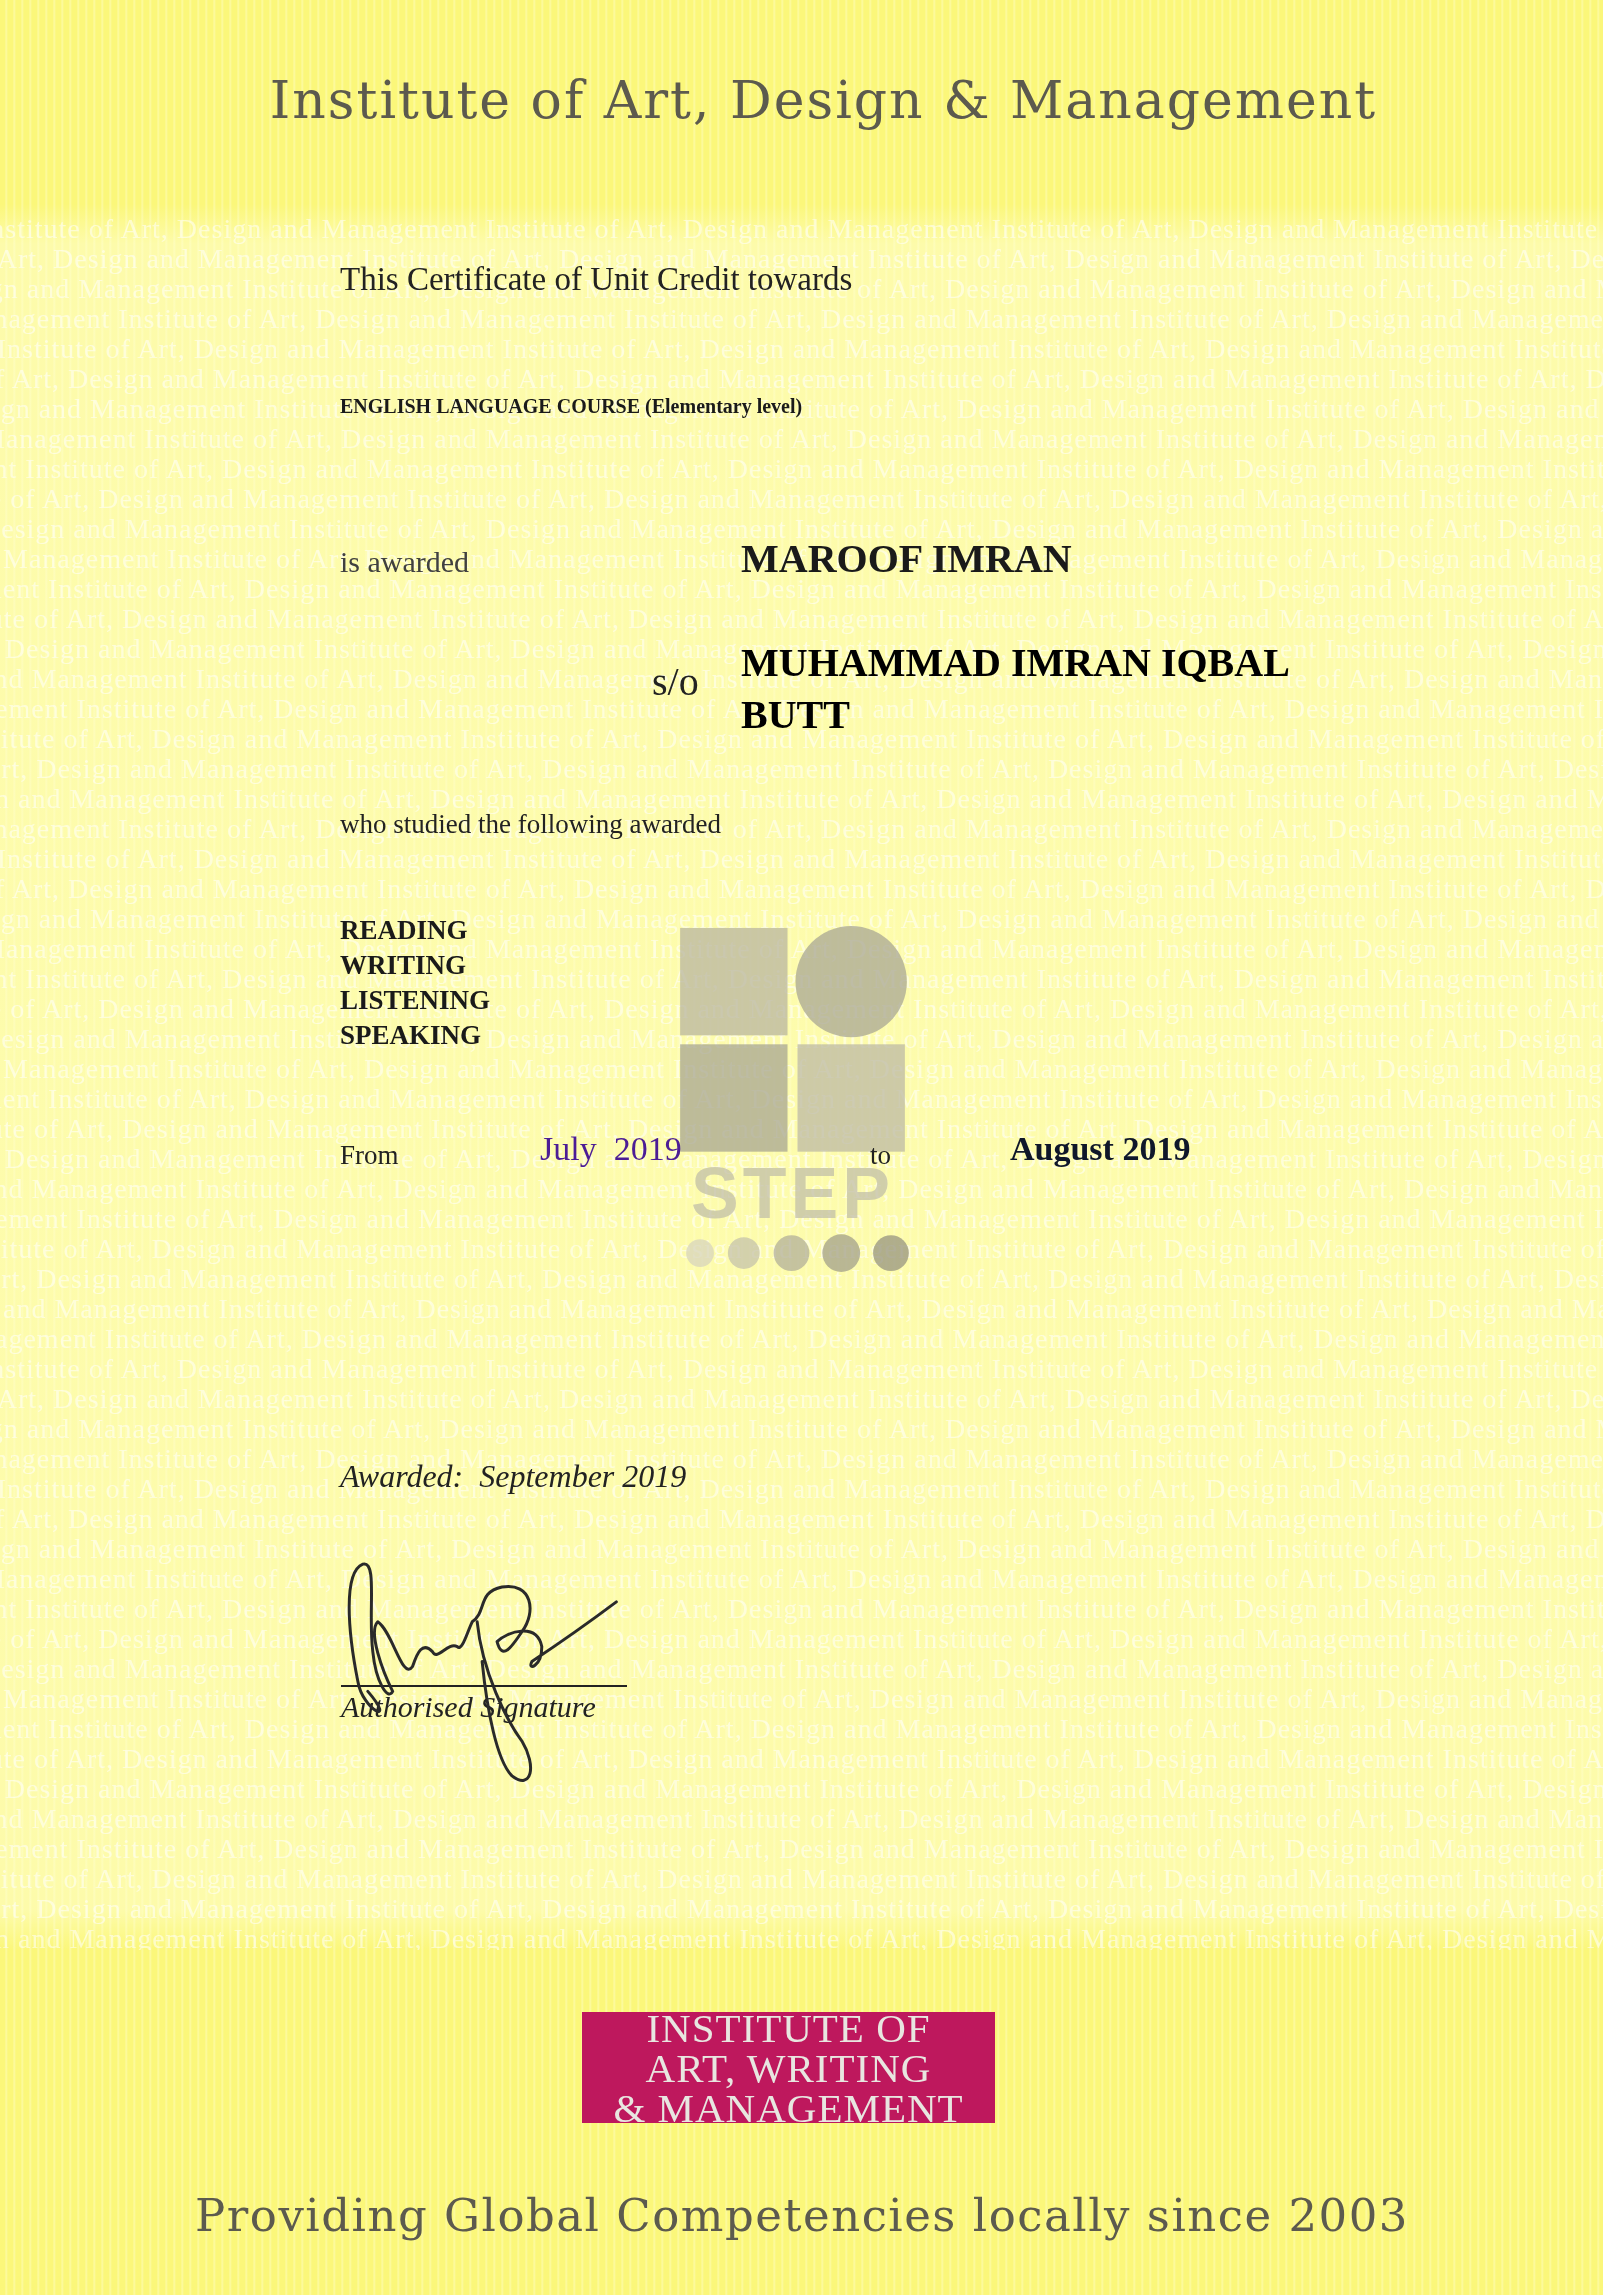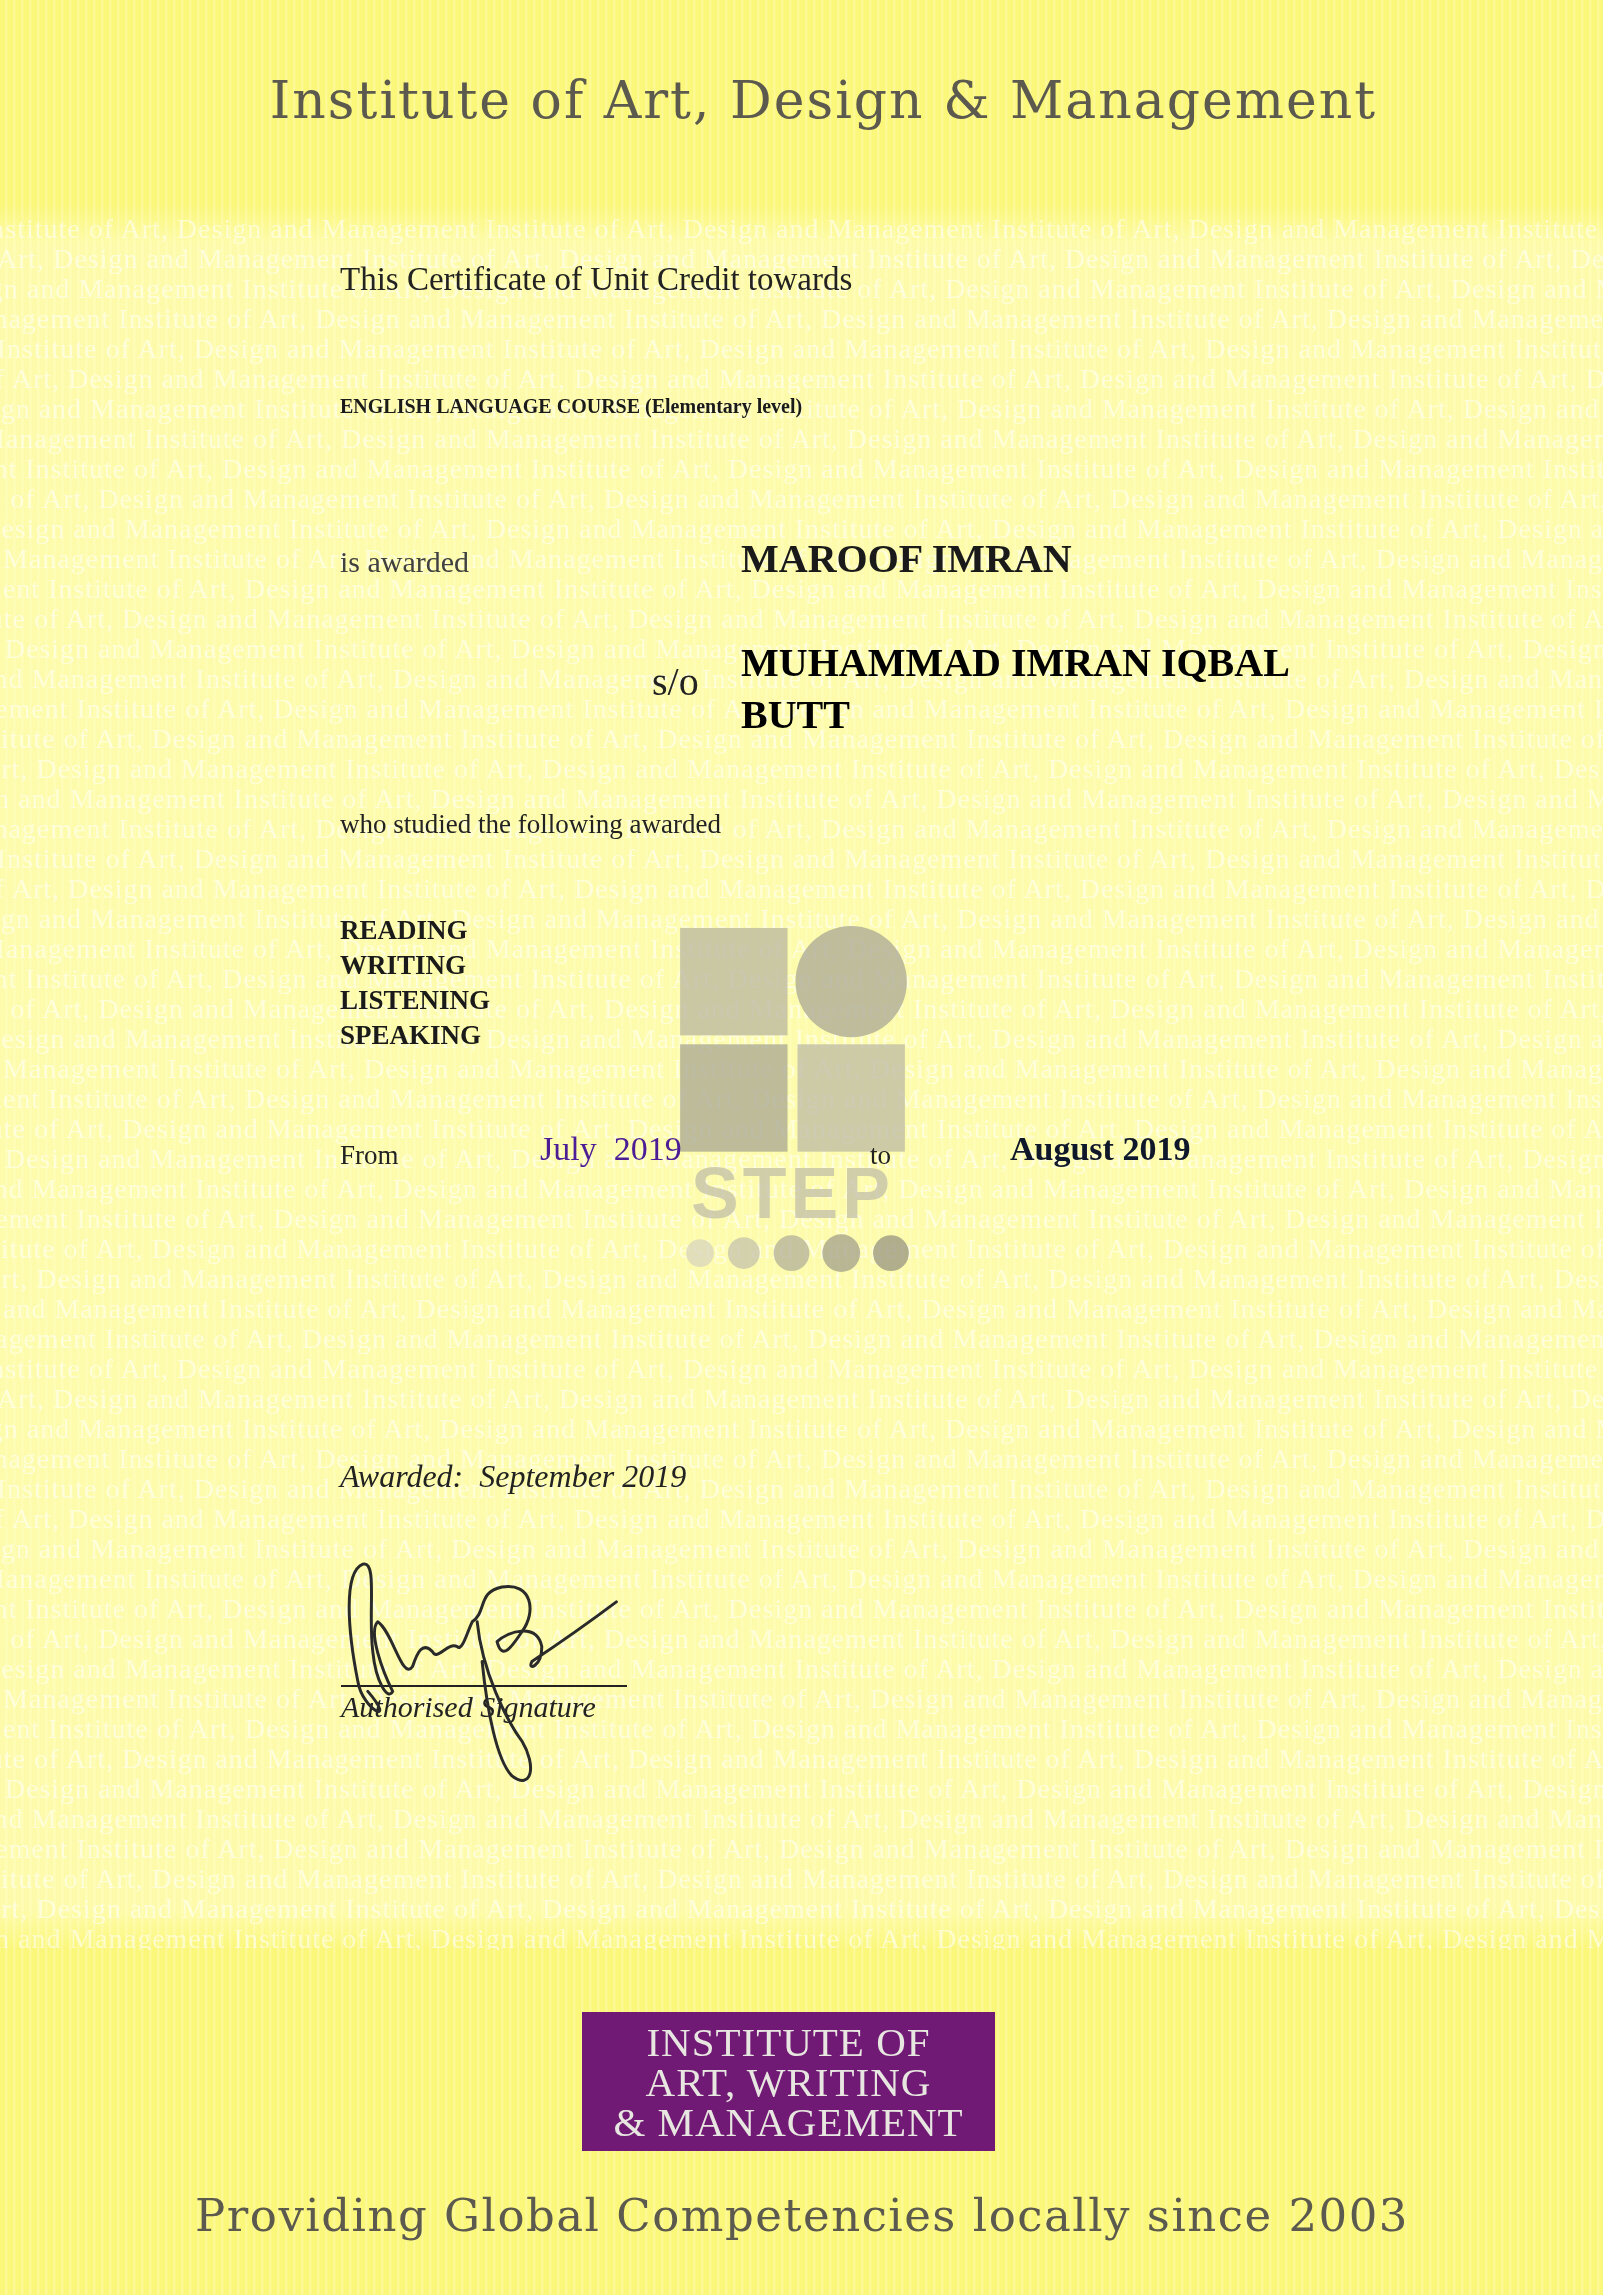--- a/index.html
+++ b/index.html
@@ -58,22 +58,22 @@
     .from-label { left: 340px; top: 1140px; font-size: 27px; color: #222; }
     .from-date { left: 540px; top: 1130px; font-size: 34px; font-weight: normal; color: #4c1d95; z-index: 2; }
     .to-label { left: 870px; top: 1140px; font-size: 27px; color: #222; }
     .to-date { left: 1010px; top: 1130px; font-size: 34px; font-weight: bold; color: #0f172a; }
     .awarded-date { left: 340px; top: 1458px; font-size: 32px; font-style: italic; color: #222; }
     .sig-line { left: 341px; top: 1685px; width: 286px; height: 2px; background: #222; }
     .sig-label { left: 341px; top: 1690px; font-size: 30px; font-style: italic; color: #222; }
     .signature { left: 338px; top: 1552px; width: 338px; height: 239px; }
     .step-logo { left: 680px; top: 920px; width: 229px; height: 353px; opacity: 0.75; }
     .bottom-logo {
-      left: 582px; top: 2012px; width: 413px; height: 139px;
-      background: #701a75;
+      left: 582px; top: 2012px; width: 413px; height: 111px;
+      background: #be185d;
       display: flex; flex-direction: column; align-items: center; justify-content: center;
       font-family: "Liberation Serif", serif;
       color: #e8e6e0;
       font-size: 41px; line-height: 40px;
       letter-spacing: 1px;
       font-weight: normal;
     }
     .bottom-logo span { display: block; white-space: nowrap; }
     .tagline {
       position: absolute; left: 0; right: 0; top: 2189px;

